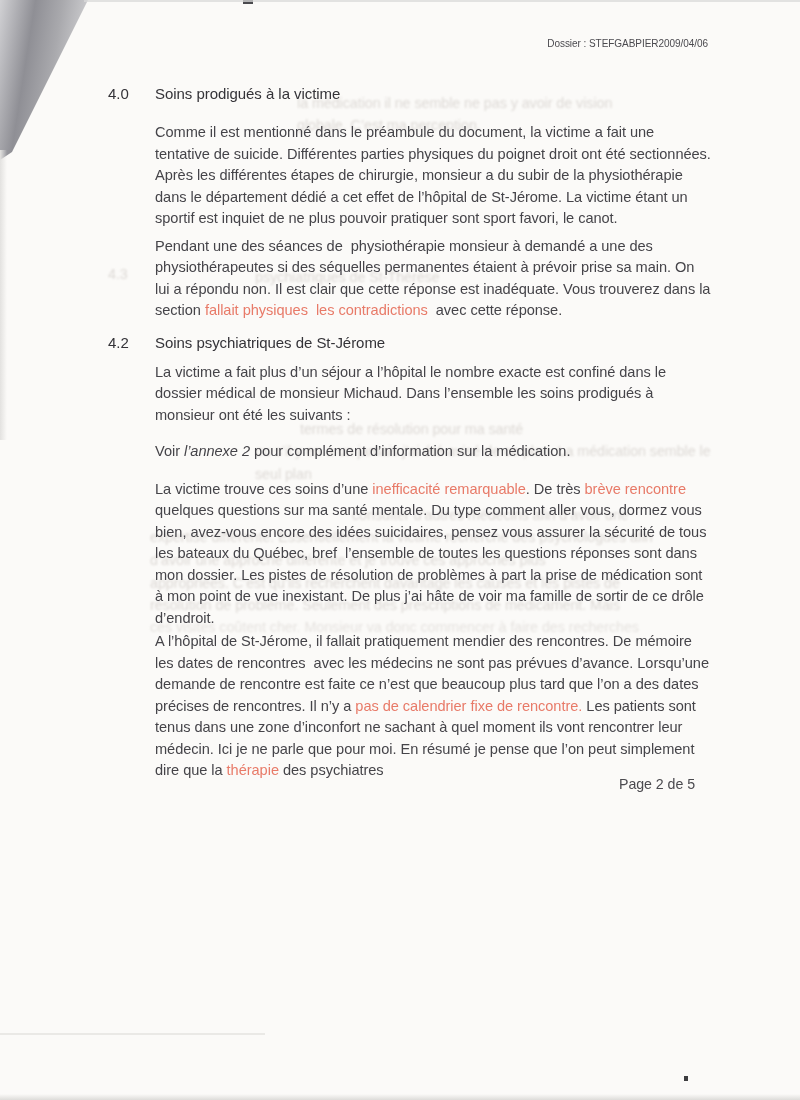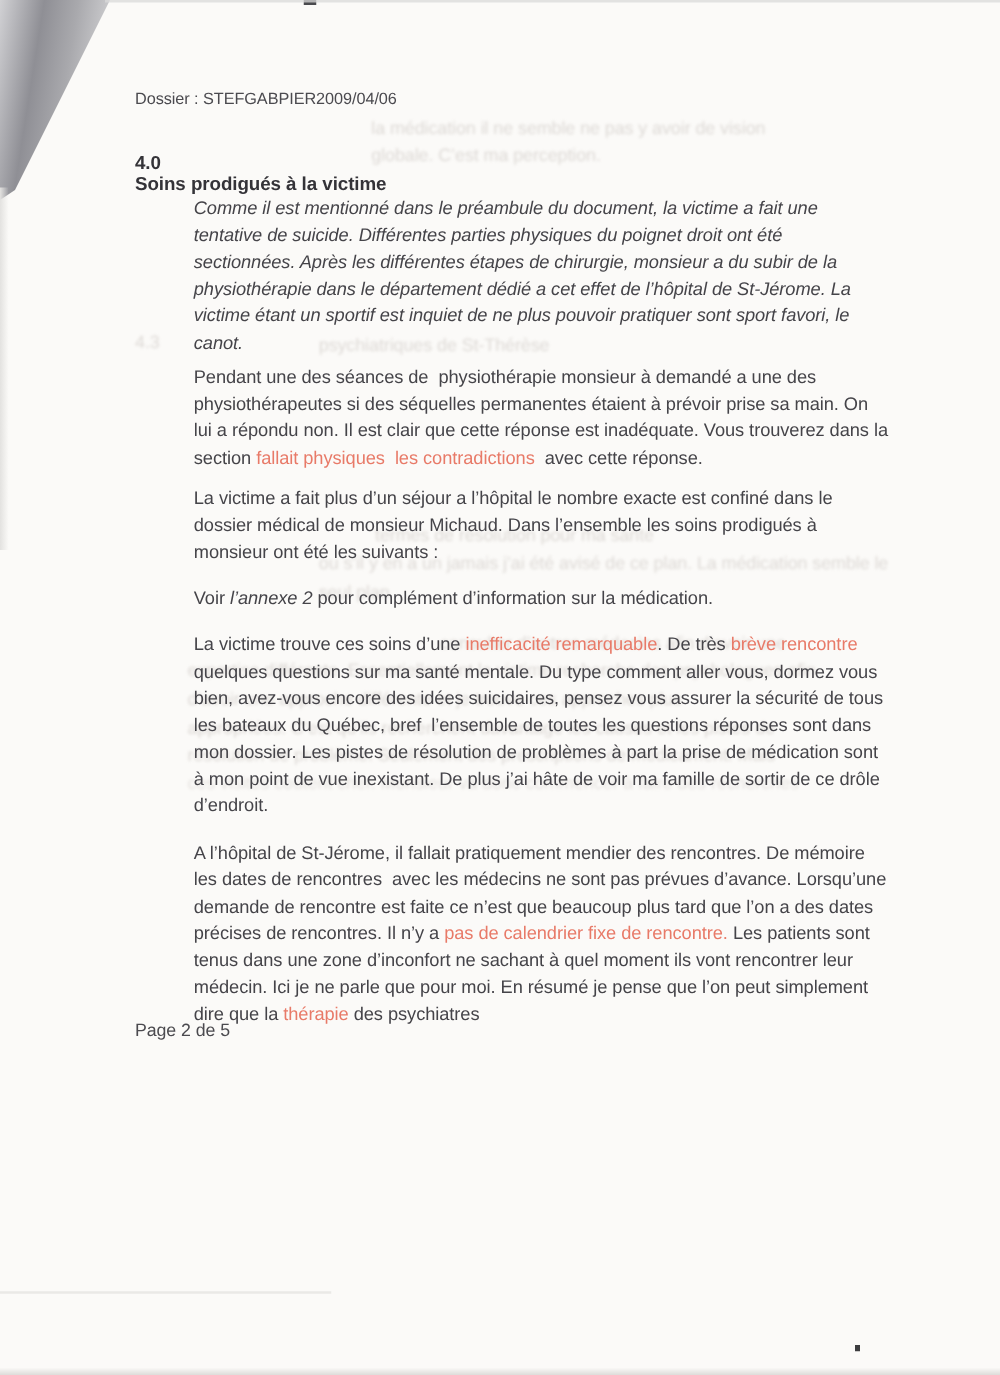--- a/index.html
+++ b/index.html
@@ -37,38 +37,38 @@
   .g3b{ left:255px; top:266px; width:430px; }
   .g4 { left:300px; top:418px; width:420px; }
   .g5 { left:255px; top:440px; width:460px; }
   .g6 { left:352px; top:504px; width:360px; }
   .g7 { left:150px; top:526px; width:570px; }
   .g8 { left:150px; top:549px; width:570px; }
   .g9 { left:150px; top:616px; width:570px; opacity:.3; }
 
   
   .content { position:absolute; inset:0; z-index:2; padding:38px 0 0 108px; }
-  .header-line { width:600px; text-align:left; color:#4b4a4f; font-size:13px;margin-top:33px; }
-  .sec { display:flex; font-weight:bold; color:var(--ink-bold); font-size:15px;flex-direction:column; }
+  .header-line { width:600px; text-align:right; color:#4b4a4f; font-size:10px; }
+  .sec { display:flex; font-weight:normal; color:var(--ink-bold); font-size:15px; }
   .sec .num { width:47px; }
   .h40 { margin-top:36px; }
   .h41 { margin-top:31px; }
   .h42 { margin-top:12px; }
   .para { margin-left:47px; width:556px; line-height:21.5px; white-space:pre-wrap; }
-  .p1 { margin-top:1px;font-style:italic; }
+  .p1 { margin-top:20px; }
   .p2 { margin-top:6px; }
   .p3 { margin-top:11px; }
   .annexe { margin-top:15px; }
   .p4 { margin-top:16px; }
-  .p5 { margin-top:16px; }
+  .p5 { margin-top:2px; }
   .red { color:var(--accent); }
   .bi { font-weight:normal; font-style:italic; }
   ul.bullets { margin:14px 0 0 124px; padding-left:23px; width:430px; }
   ul.bullets li { line-height:23px; }
-  .footer-line { margin-top:-6px; width:692px; padding-right:59px; text-align:left; color:#4b4a4f; font-size:14.2px; }
+  .footer-line { margin-top:-6px; width:692px; padding-right:105px; text-align:right; color:#4b4a4f; font-size:14.2px; }
 </style>
 </head>
 <body>
 
 <div class="page">
 
   <div class="fold"></div>
   <div class="fold-notch"></div>
   <div class="top-edge-line"></div>
   <div class="left-edge-shade"></div>
@@ -96,20 +96,24 @@
     <div class="sec h40">
       <span class="num">4.0</span>
       <span class="title">Soins prodigués à la victime</span>
     </div>
 
 
     <div class="para p1"><span>Comme il est mentionné dans le préambule du document, la victime a fait une tentative de suicide. Différentes parties physiques du poignet droit ont été sectionnées. Après les différentes étapes de chirurgie, monsieur a du subir de la physiothérapie dans le département dédié a cet effet de l’hôpital de St-Jérome. La victime étant un sportif est inquiet de ne plus pouvoir pratiquer sont sport favori, le canot.</span></div>
 
     <div class="para p2"><span>Pendant une des séances de  physiothérapie monsieur à demandé a une des physiothérapeutes si des séquelles permanentes étaient à prévoir prise sa main. On lui a répondu non. Il est clair que cette réponse est inadéquate. Vous trouverez dans la section </span><span class="red">fallait physiques  les contradictions</span><span>  avec cette réponse.</span></div>
 
+    <div class="sec h42">
+      <span class="num">4.2</span>
+      <span class="title">Soins psychiatriques de St-Jérome</span>
+    </div>
 
     <div class="para p3"><span>La victime a fait plus d’un séjour a l’hôpital le nombre exacte est confiné dans le dossier médical de monsieur Michaud. Dans l’ensemble les soins prodigués à monsieur ont été les suivants :</span></div>
 
 
     <div class="para annexe"><span>Voir </span><span class="bi">l’annexe 2</span><span> pour complément d’information sur la médication.</span></div>
 
     <div class="para p4"><span>La victime trouve ces soins d’une </span><span class="red">inefficacité remarquable</span><span>. De très </span><span class="red">brève rencontre</span><span> quelques questions sur ma santé mentale. Du type comment aller vous, dormez vous bien, avez-vous encore des idées suicidaires, pensez vous assurer la sécurité de tous les bateaux du Québec, bref  l’ensemble de toutes les questions réponses sont dans mon dossier. Les pistes de résolution de problèmes à part la prise de médication sont à mon point de vue inexistant. De plus j’ai hâte de voir ma famille de sortir de ce drôle d’endroit.</span></div>
 
     <div class="para p5"><span>A l’hôpital de St-Jérome, il fallait pratiquement mendier des rencontres. De mémoire les dates de rencontres  avec les médecins ne sont pas prévues d’avance. Lorsqu’une  demande de rencontre est faite ce n’est que beaucoup plus tard que l’on a des dates précises de rencontres. Il n’y a </span><span class="red">pas de calendrier fixe de rencontre.</span><span> Les patients sont tenus dans une zone d’inconfort ne sachant à quel moment ils vont rencontrer leur médecin. Ici je ne parle que pour moi. En résumé je pense que l’on peut simplement dire que la </span><span class="red">thérapie</span><span> des psychiatres</span></div>
 

